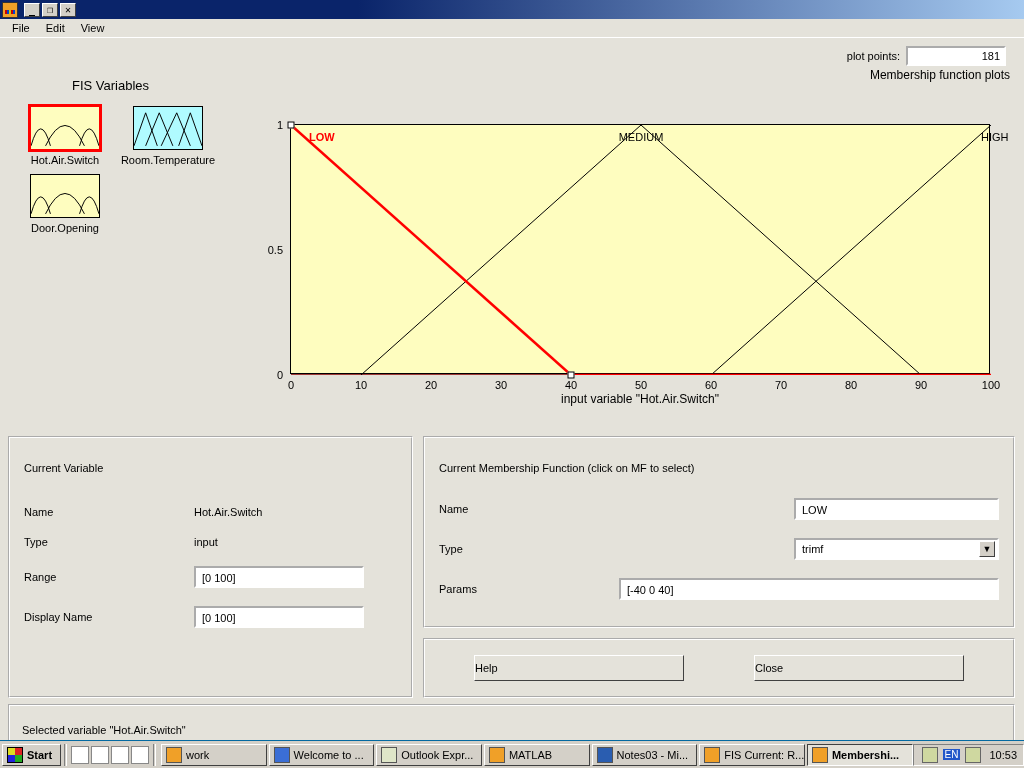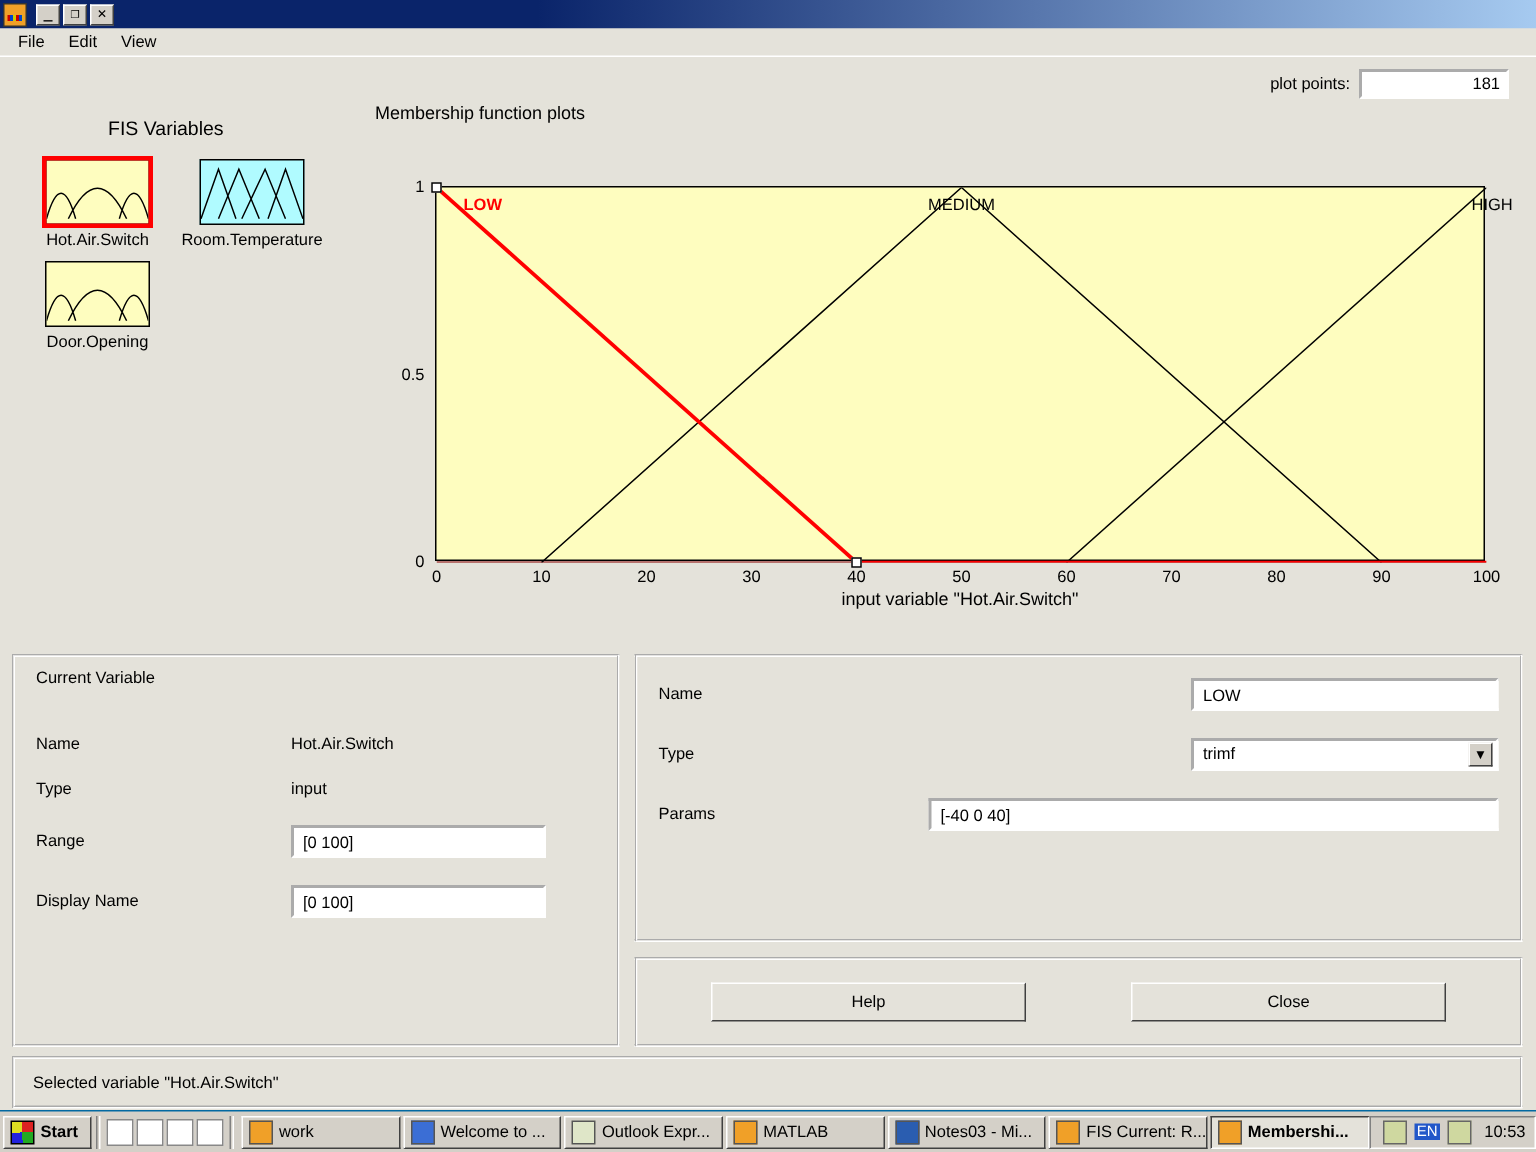--- a/index.html
+++ b/index.html
@@ -90,41 +90,41 @@
   .fis-box.cyan   { background: #B0FBFF; }
   .fis-box.selected { outline: 3px solid #ff0000; outline-offset:-1px; }
   .fis-curve { position:absolute; inset:0; }
 
   
   .plot-wrapper {
     position: absolute;
     left: 250px; top: 30px; width: 760px; height: 350px;
   }
   .plot-caption {
-    text-align: left; font-size: 12px; margin-bottom: 4px;
+    text-align: right; font-size: 12px; margin-bottom: 4px;
   }
   .plot {
     position: relative;
     left: 40px; width: 700px; height: 250px;
     background: #FEFDBF;
     border: 1px solid #000;
     margin-top: 42px;
   }
   .ytick { position:absolute; right: 706px; font-size:11px; transform: translateY(-50%); }
   .xtick { position:absolute; top: 254px; font-size:11px; transform: translateX(-50%); }
   .mf-label { position:absolute; top: 6px; font-size: 11px; transform: translateX(-50%); }
   .plot svg { position:absolute; left:0; top:0; width:700px; height:250px; }
   .plot .marker { position:absolute; width:7px; height:7px; background:#fff; border:1px solid #000; transform:translate(-50%,-50%); }
   .xlabel { text-align:center; margin-top: 18px; margin-left:40px; width:700px; font-size:12px; }
 
   
   .panel {
     position: absolute;
     border: 2px groove #fff;
-    padding: 8px 14px;
+    padding: 24px 14px;
   }
   .panel-cv { left: 8px; top: 398px; width: 405px; height: 262px; }
   .panel-mf { left: 423px; top: 398px; width: 592px; height: 192px; }
   .panel-btns { left: 423px; top: 600px; width: 592px; height: 60px; display:flex; justify-content: space-around; align-items:center; }
   .panel-status { left: 8px; top: 666px; width: 1007px; height: 35px; display:flex; align-items:center; padding-left:12px;}
 
   .panel .row { display:flex; align-items:center; margin-bottom: 18px; }
   .panel .lbl { width: 170px; }
   .panel-mf .lbl { width: 150px; }
   .textfield {
@@ -144,21 +144,21 @@
   .select .ddbtn {
     width:16px; height:16px; background:#D4D0C8;
     border:1px solid; border-color:#fff #404040 #404040 #fff;
     text-align:center; line-height:14px; font-size:9px;
   }
 
   .btn {
     width: 210px; height: 26px;
     background:#E4E2DA;
     border:1px solid; border-color:#fff #404040 #404040 #fff;
-    text-align:center; line-height:24px;
+    line-height:24px;
   }
 
   
   .taskbar {
     position: fixed; left:0; bottom:0; width:1024px; height:28px;
     background:#D4D0C8;
     border-top: 1px solid #0369a1;
     display:flex; align-items:center;
   }
   .startbtn {
@@ -317,20 +317,23 @@
       <span class="lbl">Range</span>
       <div class="textfield">[0 100]</div>
     </div>
     <div class="row" style="margin-bottom:0">
       <span class="lbl">Display Name</span>
       <div class="textfield">[0 100]</div>
     </div>
   </div>
 
   <div class="panel panel-mf">
+    <div class="row">
+        <span>Current Membership Function (click on MF to select)</span>
+      </div>
     <div style="height:6px"></div>
     <div class="row">
       <span class="lbl">Name</span>
       <div class="textfield rightcol">LOW</div>
     </div>
     <div class="row">
       <span class="lbl">Type</span>
       <div class="select rightcol">
         <span>trimf</span>
         <span class="ddbtn">▼</span>

